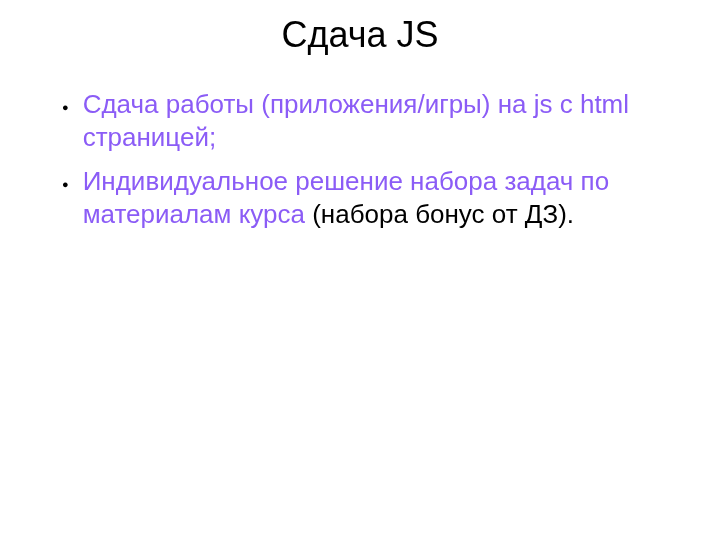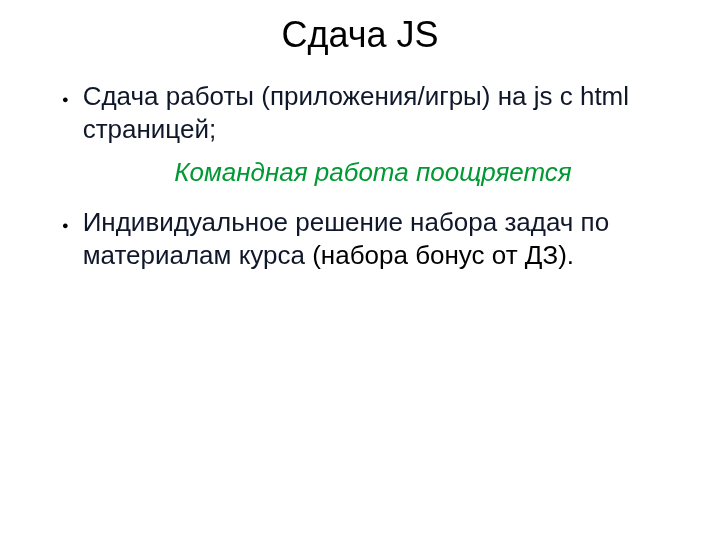--- a/index.html
+++ b/index.html
@@ -8,21 +8,21 @@
       font-family: Arial, Helvetica, sans-serif;
       background: #ffffff;
       color: #000000;
       padding: 14px 36px 36px 36px;
     }
     .title {
       font-size: 36px;
       font-weight: 400;
       text-align: center;
       color: #000000;
-      margin-bottom: 24px;
+      margin-bottom: 32px;
     }
     .content {
       padding-left: 26px;
     }
     .bullet-row {
       display: flex;
       align-items: flex-start;
       margin-bottom: 12px;
     }
     .bullet-dot {
@@ -31,21 +31,21 @@
       line-height: 1;
       margin-top: 14px;
       margin-right: 14px;
       flex-shrink: 0;
     }
     .bullet-text {
       font-size: 26px;
       line-height: 1.25;
       flex: 1;
     }
-    .blue { color: #0f172a; }
+    .blue { color: #8b5cf6; }
     .black { color: #000000; }
     .quote-line {
       font-size: 26px;
       font-style: italic;
       color: #009933;
       text-align: center;
       margin: 12px 0 18px 0;
     }
   </style>
 </head>
@@ -55,21 +55,20 @@
 
 <div class="content">
 
   <div class="bullet-row">
     <span class="bullet-dot">●</span>
     <div class="bullet-text">
       <span class="blue">Сдача работы (приложения/игры) на js c html страницей;</span>
     </div>
   </div>
 
-  <div class="quote-line">Командная работа поощряется</div>
 
   <div class="bullet-row">
     <span class="bullet-dot">●</span>
     <div class="bullet-text">
       <span class="blue">Индивидуальное решение набора задач по материалам курса </span><span class="black">(набора бонус от ДЗ).</span>
     </div>
   </div>
 
 </div>
 

